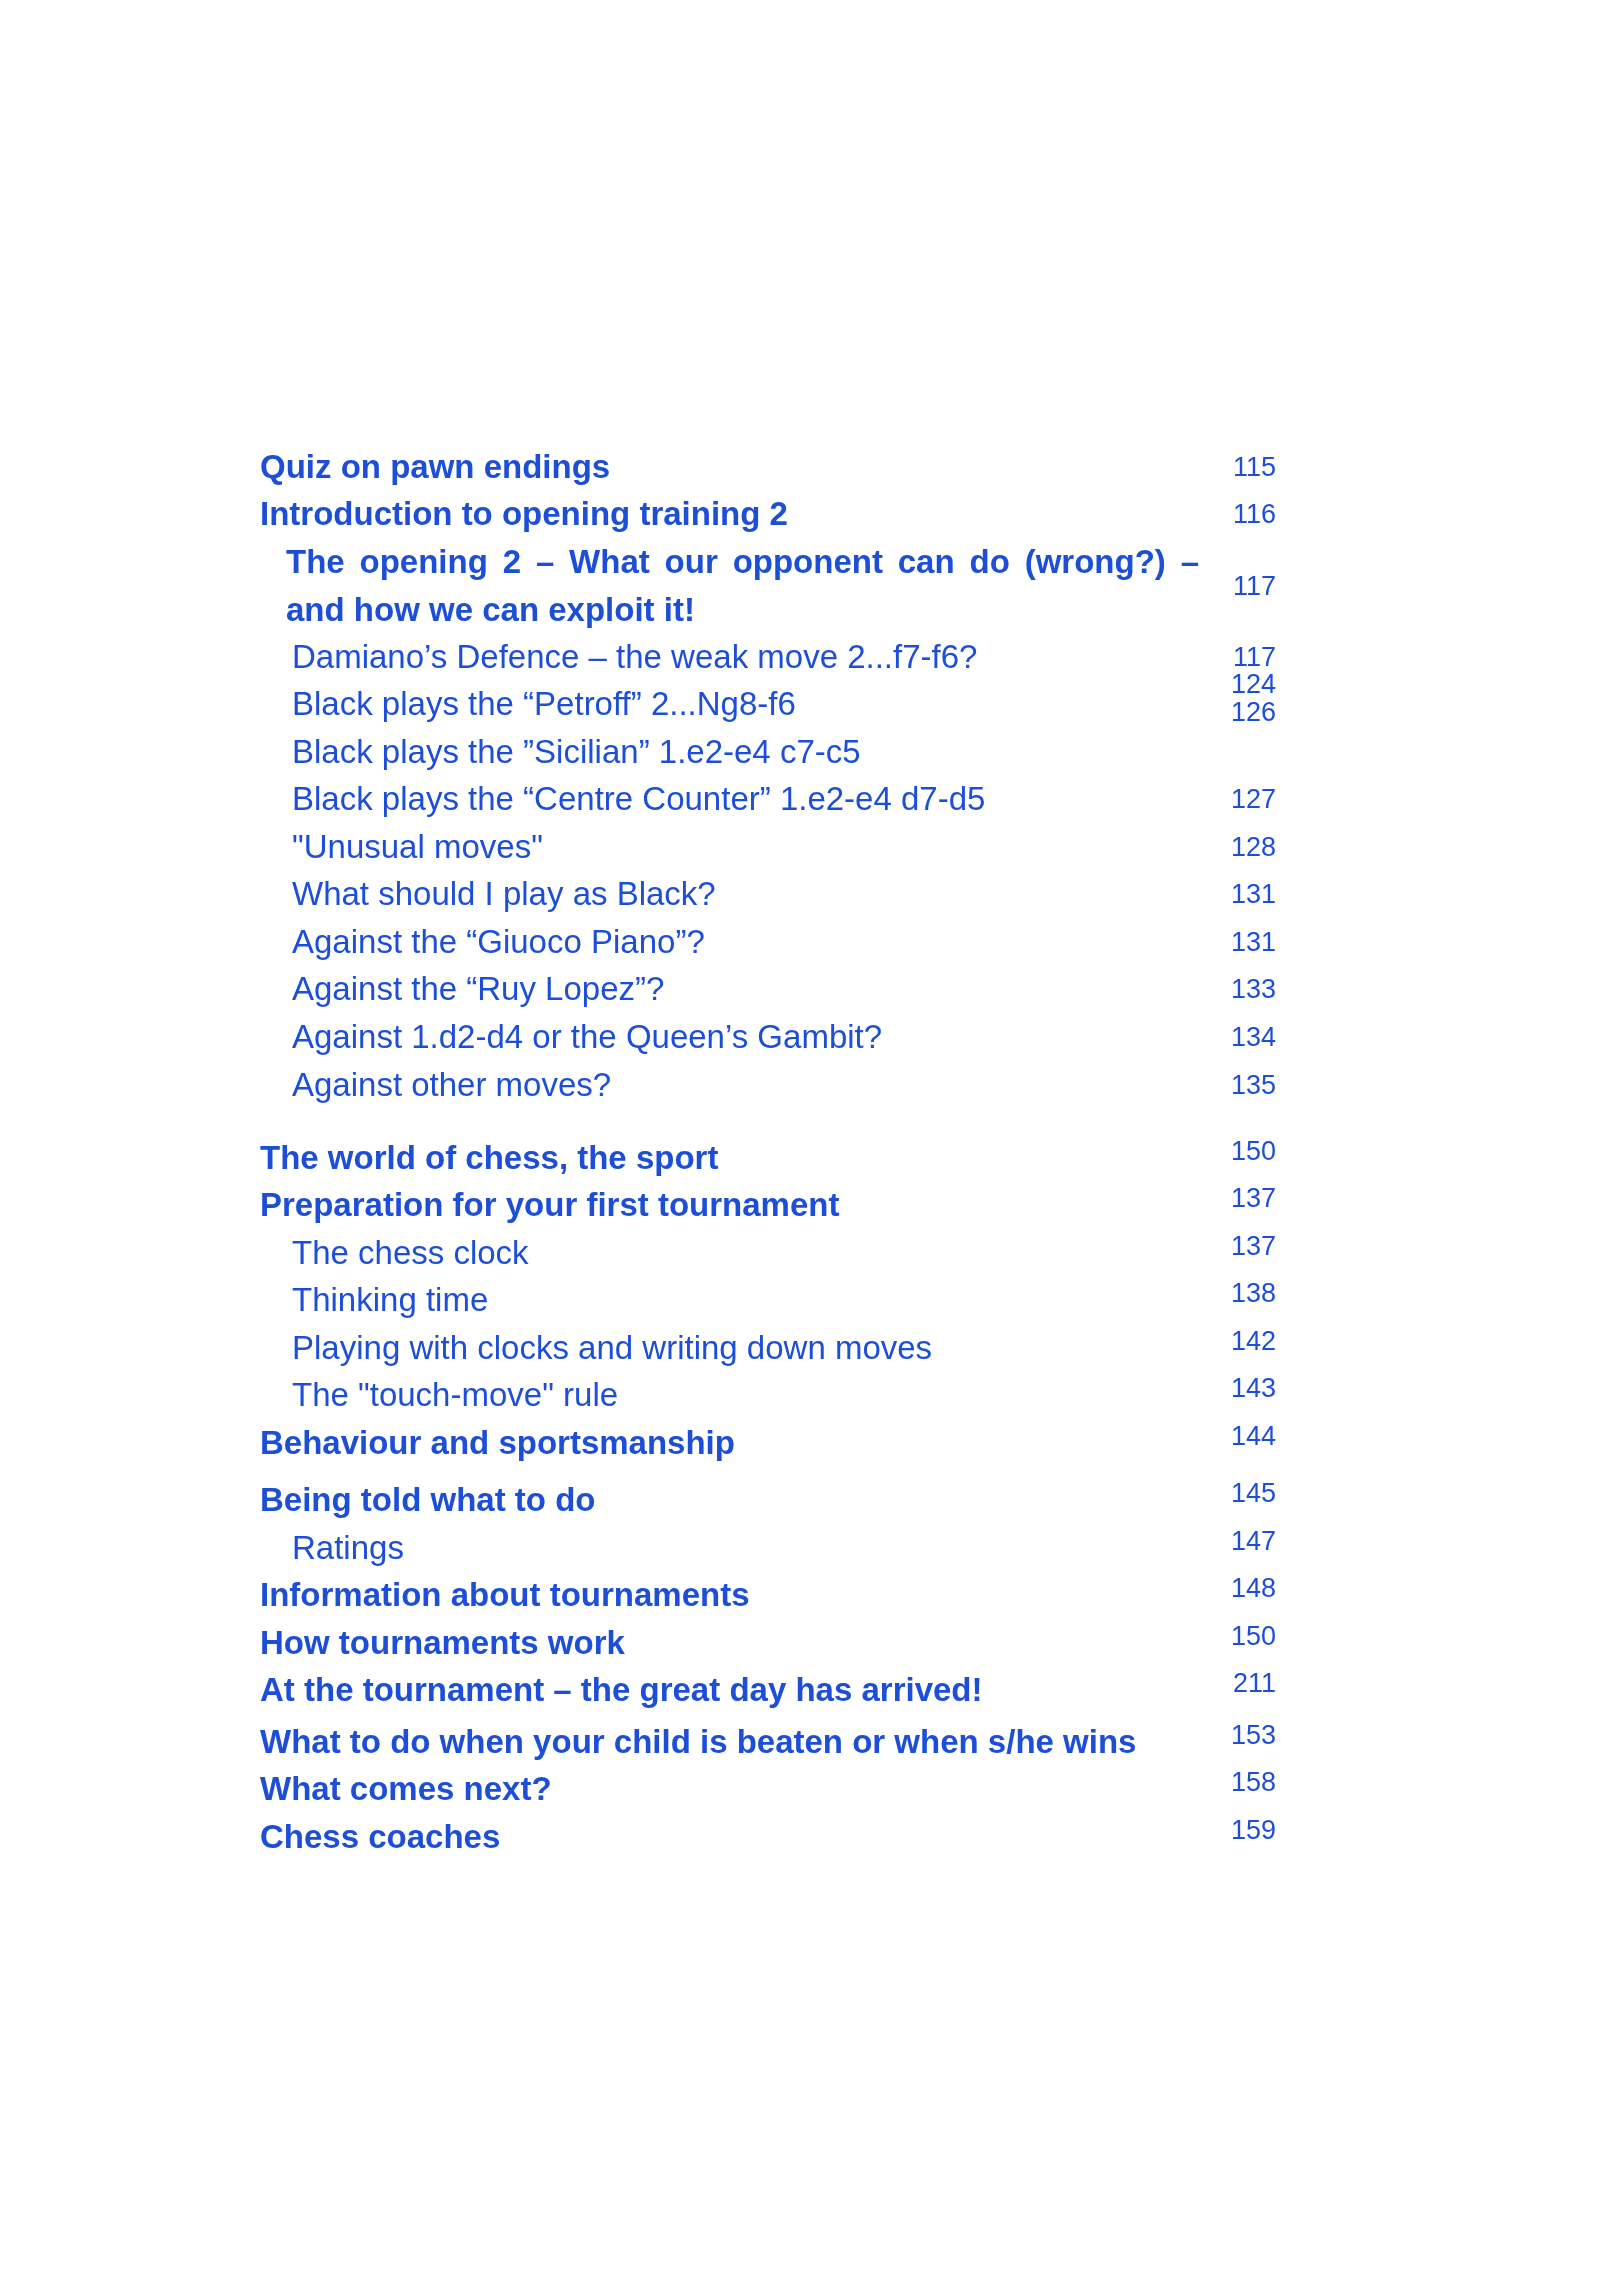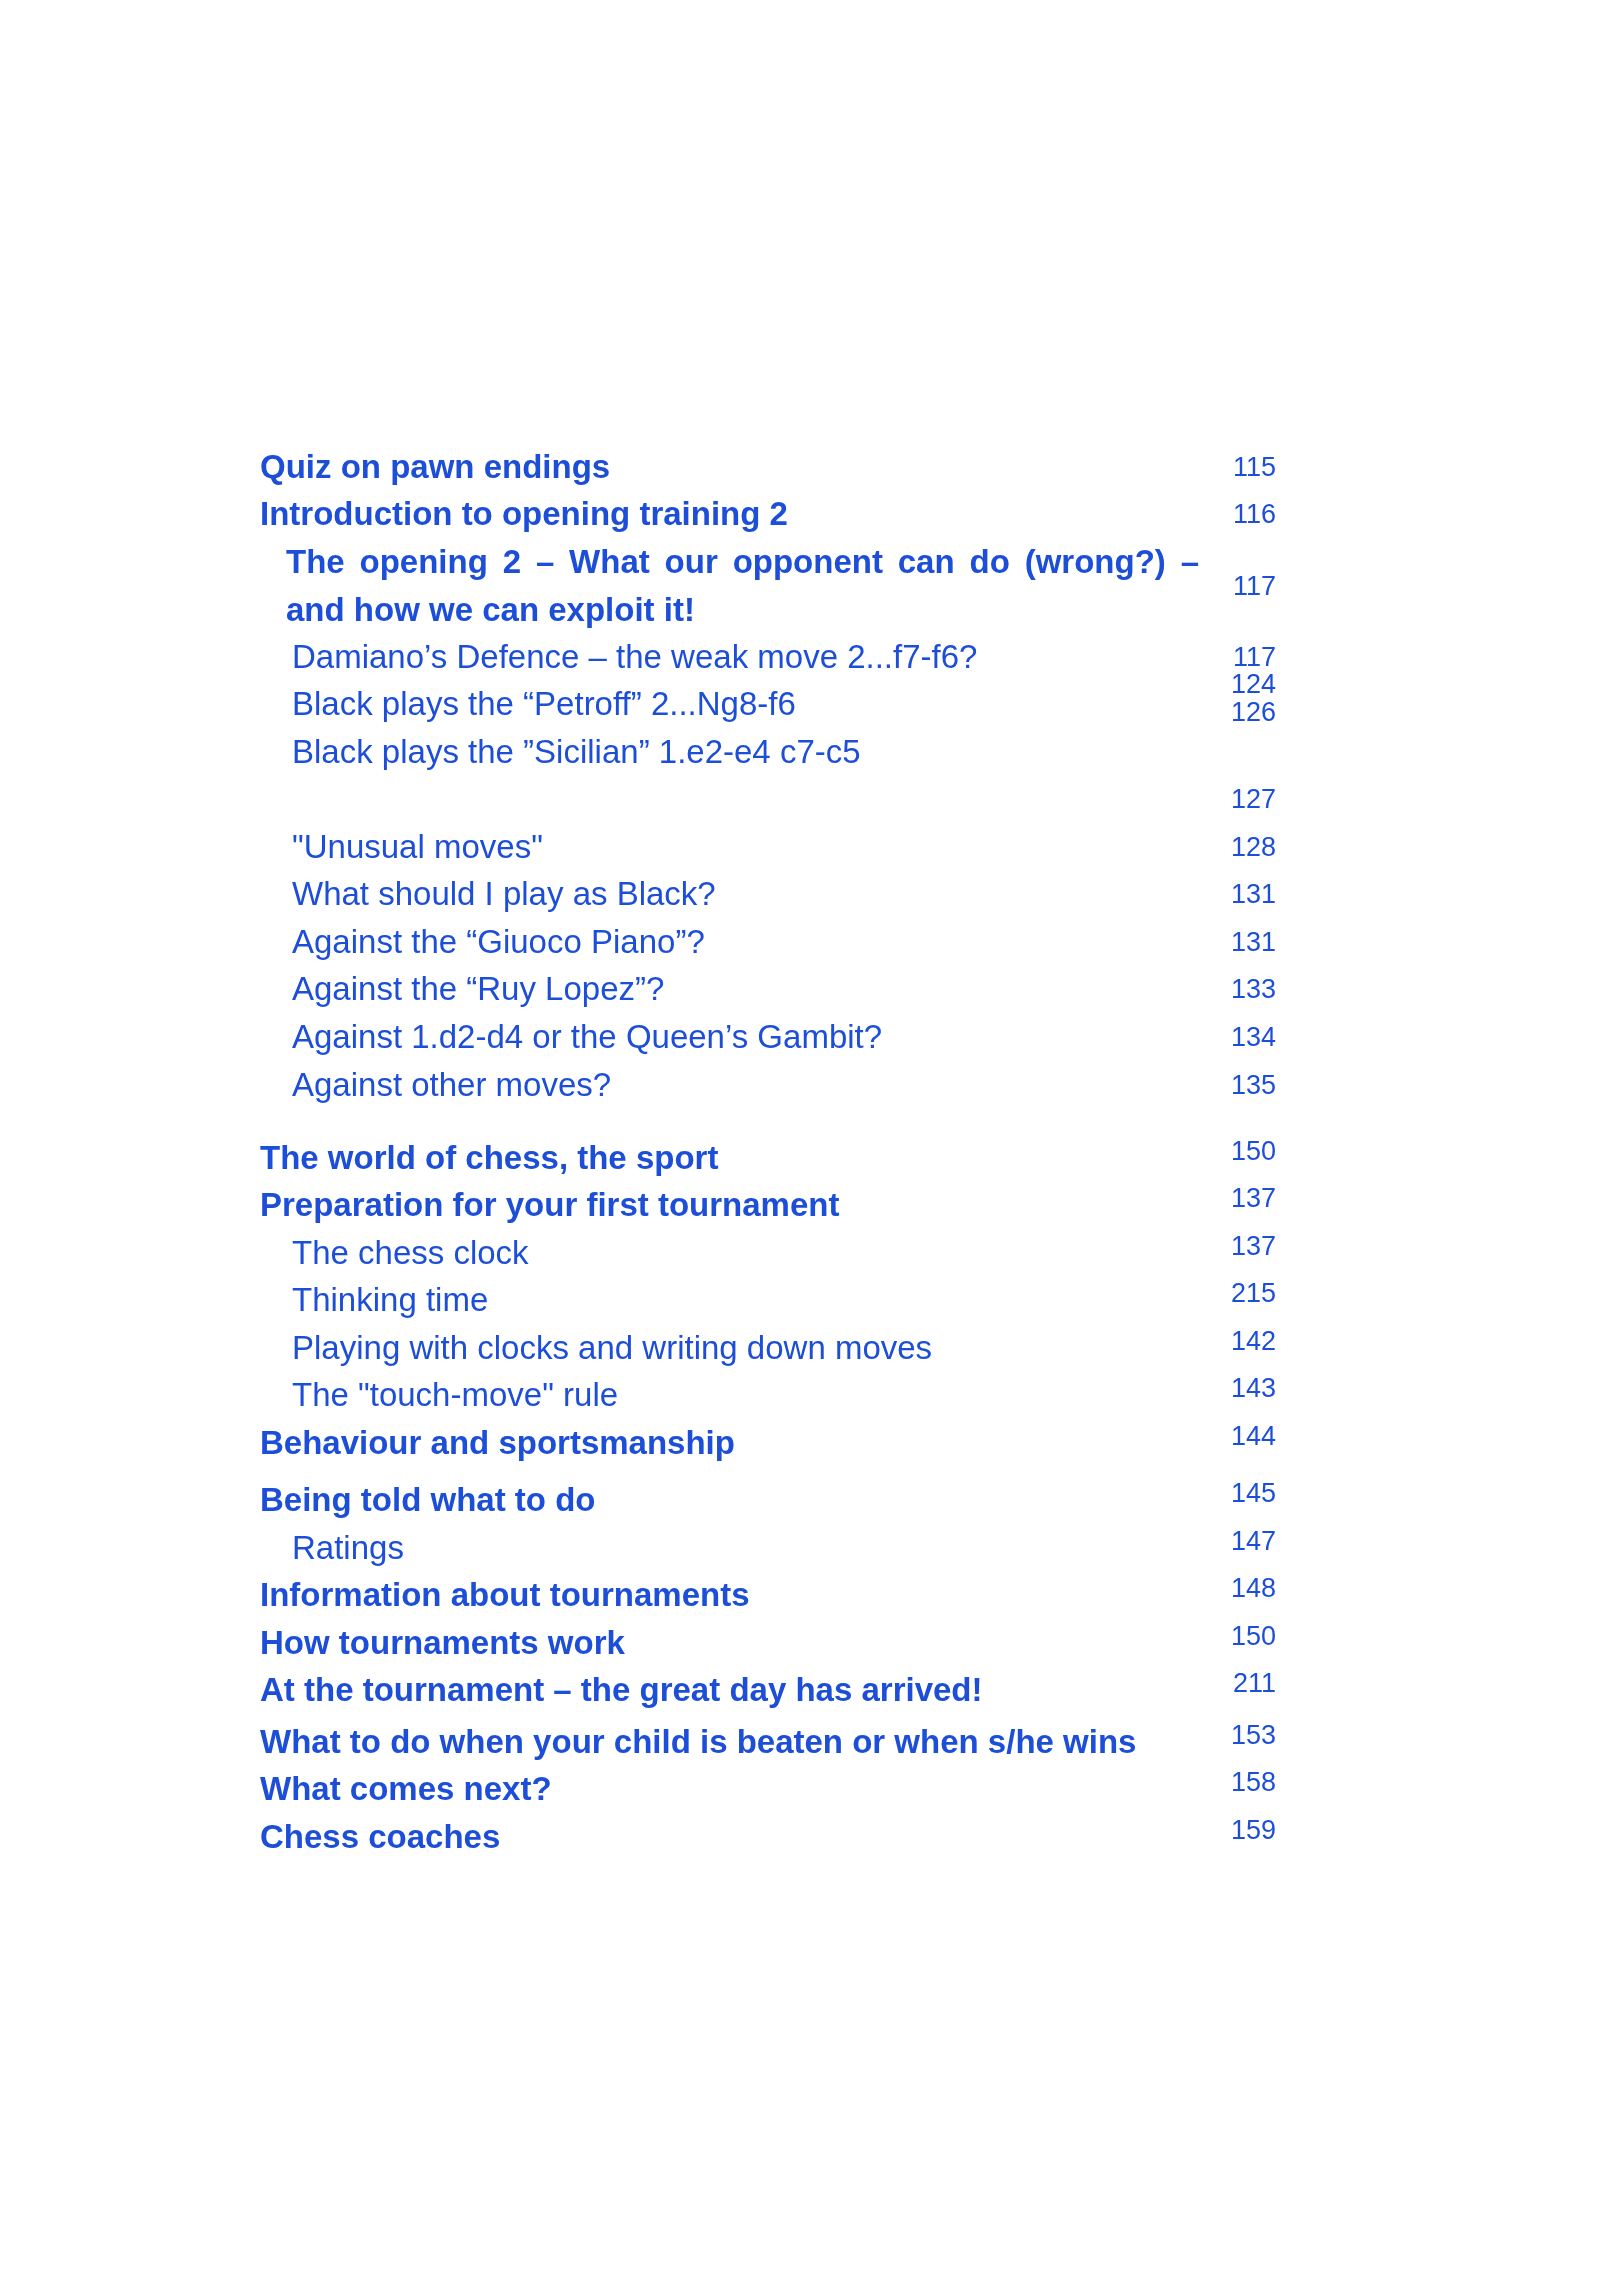--- a/index.html
+++ b/index.html
@@ -58,41 +58,42 @@
     <div class="toc-title bold" style="top: 490px; left: 260px;">Introduction to opening training 2</div>
     <div class="toc-page" style="top: 490px;">116</div>
     <div class="toc-title bold wrap" style="top: 538px; left: 260px; width: 913px; margin-left: 26px;">The opening 2 – What our opponent can do (wrong?) – and how we can exploit it!</div>
     <div class="toc-page center2" style="top: 538px;">117</div>
     <div class="toc-title" style="top: 633px; left: 292px;">Damiano’s Defence – the weak move 2...f7-f6?</div>
     <div class="toc-page" style="top: 633px;">117</div>
     <div class="toc-title" style="top: 680px; left: 292px;">Black plays the “Petroff” 2...Ng8-f6</div>
     <div class="toc-page" style="top: 660px;">124</div>
     <div class="toc-title" style="top: 728px; left: 292px;">Black plays the ”Sicilian” 1.e2-e4 c7-c5</div>
     <div class="toc-page" style="top: 688px;">126</div>
+    <div class="toc-title" style="top: 775px; left: 292px;">Black plays the “Centre Counter” 1.e2-e4 d7-d5</div>
     <div class="toc-page" style="top: 775px;">127</div>
     <div class="toc-title" style="top: 823px; left: 292px;">"Unusual moves"</div>
     <div class="toc-page" style="top: 823px;">128</div>
     <div class="toc-title" style="top: 870px; left: 292px;">What should I play as Black?</div>
     <div class="toc-page" style="top: 870px;">131</div>
     <div class="toc-title" style="top: 918px; left: 292px;">Against the “Giuoco Piano”?</div>
     <div class="toc-page" style="top: 918px;">131</div>
     <div class="toc-title" style="top: 965px; left: 292px;">Against the “Ruy Lopez”?</div>
     <div class="toc-page" style="top: 965px;">133</div>
     <div class="toc-title" style="top: 1013px; left: 292px;">Against 1.d2-d4 or the Queen’s Gambit?</div>
     <div class="toc-page" style="top: 1013px;">134</div>
     <div class="toc-title" style="top: 1061px; left: 292px;">Against other moves?</div>
     <div class="toc-page" style="top: 1061px;">135</div>
     <div class="toc-title bold" style="top: 1134px; left: 260px;">The world of chess, the sport</div>
     <div class="toc-page late" style="top: 1134px;">150</div>
     <div class="toc-title bold" style="top: 1181px; left: 260px;">Preparation for your first tournament</div>
     <div class="toc-page late" style="top: 1181px;">137</div>
     <div class="toc-title" style="top: 1229px; left: 292px;">The chess clock</div>
     <div class="toc-page late" style="top: 1229px;">137</div>
     <div class="toc-title" style="top: 1276px; left: 292px;">Thinking time</div>
-    <div class="toc-page late" style="top: 1276px;">215</div>
+    <div class="toc-page late" style="top: 1276px;">138</div>
     <div class="toc-title" style="top: 1324px; left: 292px;">Playing with clocks and writing down moves</div>
     <div class="toc-page late" style="top: 1324px;">142</div>
     <div class="toc-title" style="top: 1371px; left: 292px;">The "touch-move" rule</div>
     <div class="toc-page late" style="top: 1371px;">143</div>
     <div class="toc-title bold" style="top: 1419px; left: 260px;">Behaviour and sportsmanship</div>
     <div class="toc-page late" style="top: 1419px;">144</div>
     <div class="toc-title bold" style="top: 1476px; left: 260px;">Being told what to do</div>
     <div class="toc-page late" style="top: 1476px;">145</div>
     <div class="toc-title" style="top: 1524px; left: 292px;">Ratings</div>
     <div class="toc-page late" style="top: 1524px;">147</div>

